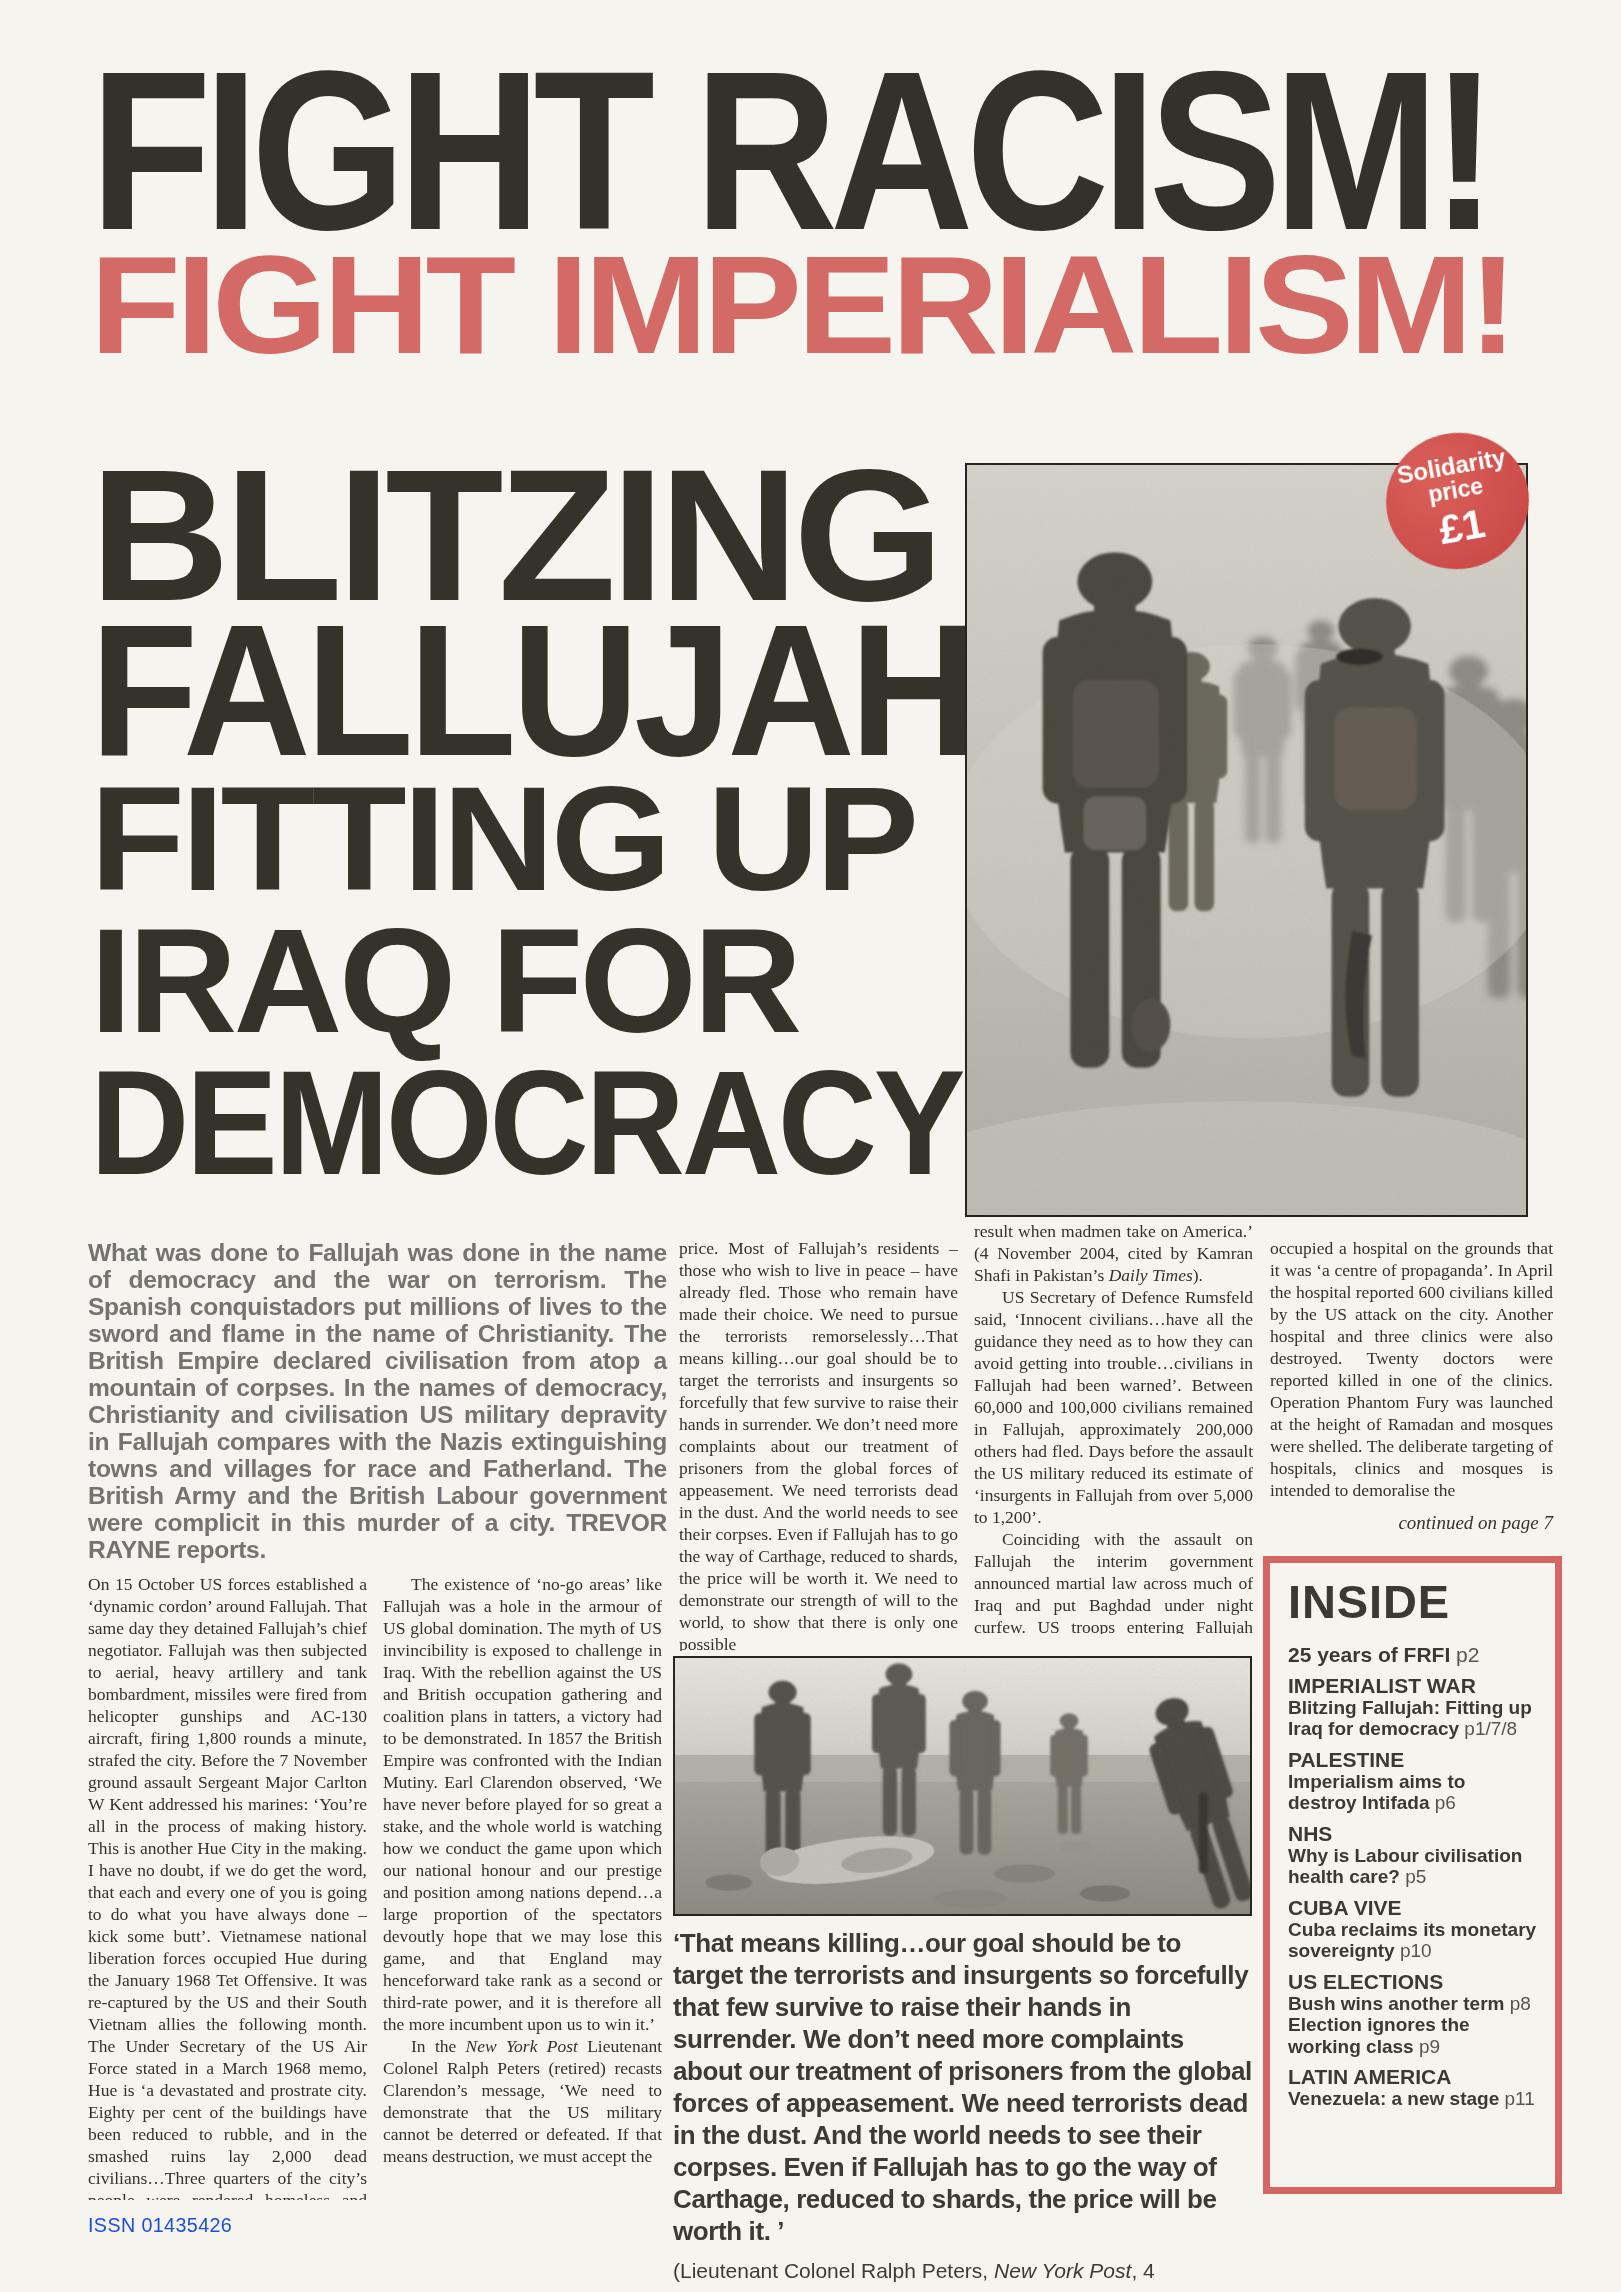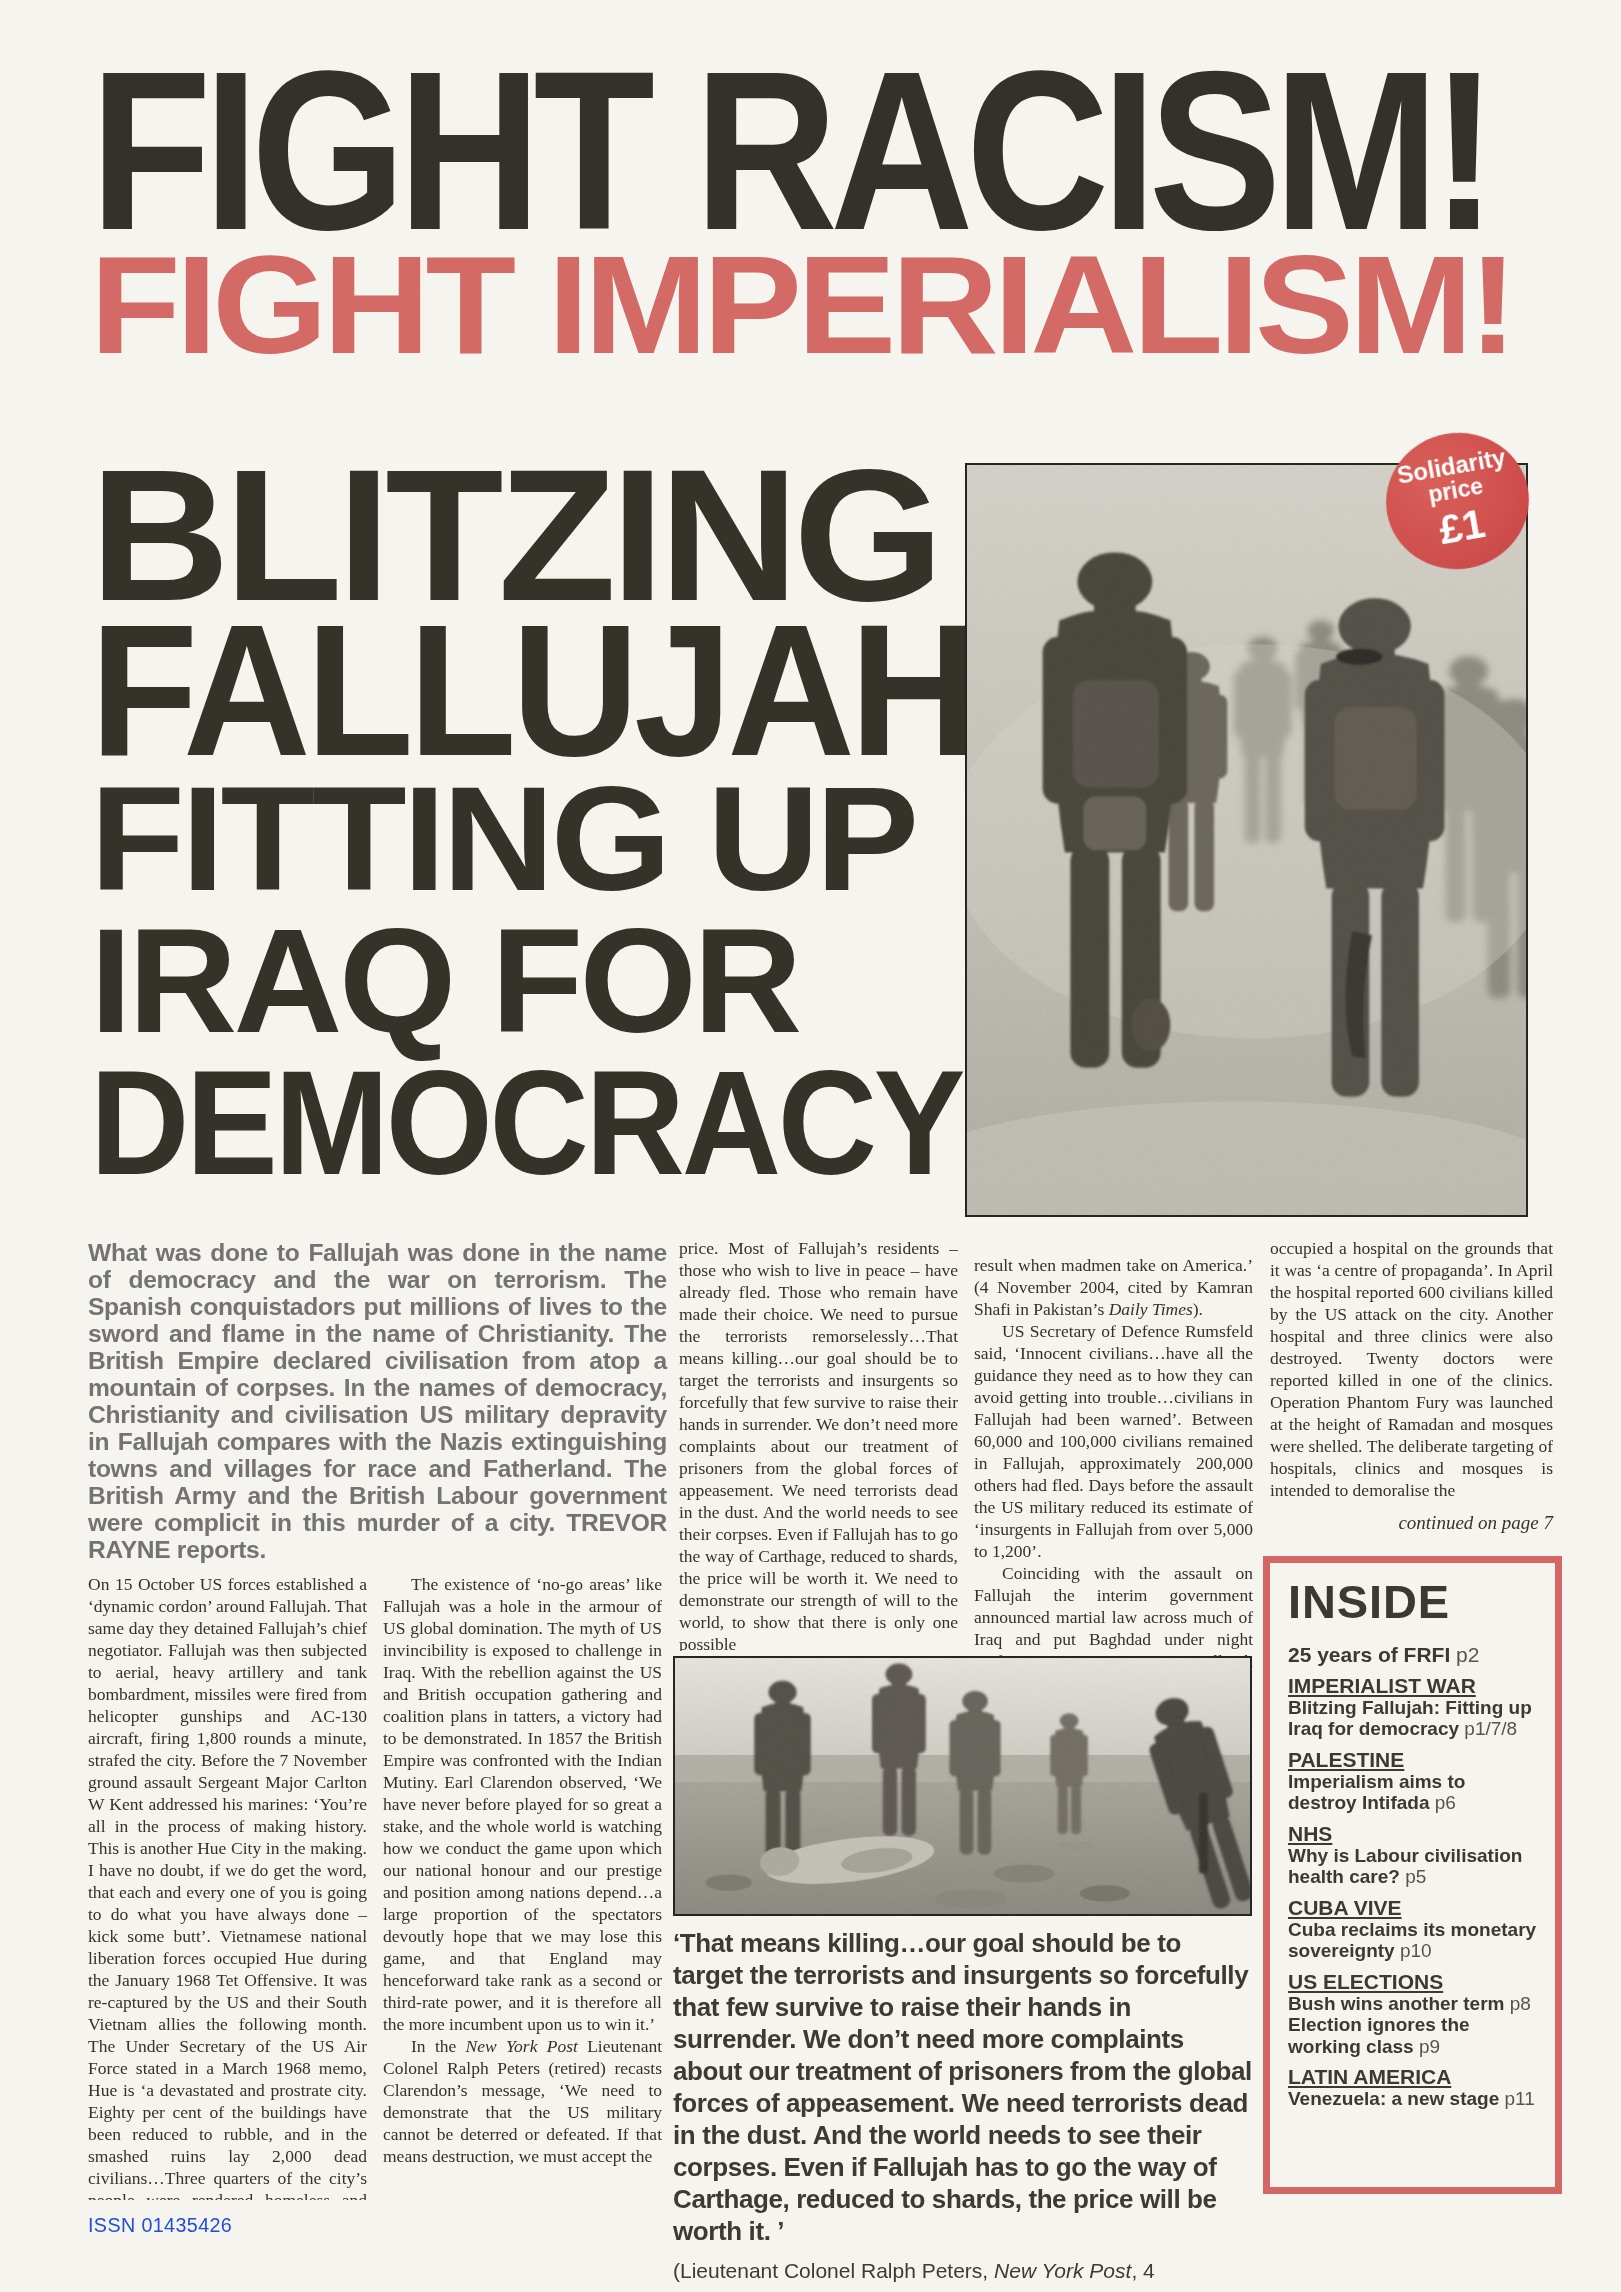--- a/index.html
+++ b/index.html
@@ -63,21 +63,21 @@
   .col{
     position:absolute;width:279px;
     font-family:"Liberation Serif",serif;font-size:17.5px;line-height:22px;
     text-align:justify;color:#343129;
   }
   .col p{margin:0;}
   .col p.ind{text-indent:1.6em;}
   .c1{left:88px;top:1573px;height:627px;overflow:hidden;}
   .c2{left:383px;top:1573px;height:627px;overflow:hidden;}
   .c3{left:679px;top:1237px;height:414px;overflow:hidden;}
-  .c4{left:974px;top:1254px;height:414px;overflow:hidden;}
+  .c4{left:974px;top:1220px;height:414px;overflow:hidden;}
   .c5{left:1270px;top:1237px;width:283px;height:269px;overflow:hidden;}
   .ital{font-style:italic;}
   .continued{
     position:absolute;left:1270px;top:1512px;width:283px;text-align:right;
     font-family:"Liberation Serif",serif;font-style:italic;font-size:19px;color:#34332d;
   }
   
   .pullquote{
     position:absolute;left:673px;top:1927px;width:582px;
     font-weight:700;font-size:26px;line-height:32px;text-align:left;
@@ -85,21 +85,21 @@
   }
   .pq-attr{margin-top:8px;font-weight:400;font-size:21px;letter-spacing:0;color:#3b3a33;}
   
   .inside{
     position:absolute;left:1263px;top:1556px;width:299px;height:638px;
     border:7.2px solid #d46763;box-sizing:border-box;padding:10.7px 16px 9px 18px;
     overflow:hidden;color:#3a3933;
   }
   .inside .title{font-size:47px;font-weight:700;letter-spacing:0.9px;margin-bottom:14.3px;}
   .in-group{margin-top:8px;}
-  .in-h{font-size:21px;font-weight:700;line-height:23px;text-decoration:underline;}
+  .in-h{font-size:21px;font-weight:700;line-height:23px;}
   .in-line{font-size:19px;font-weight:700;line-height:21.5px;}
   .in-lead .in-line{font-size:21px;line-height:23px;}
   .in-p{font-weight:400;color:#55544d;}
   
   .issn{position:absolute;left:88px;top:2214px;font-size:19.7px;color:#1d4ed8;letter-spacing:0.4px;}
 </style>
 </head>
 <body>
 
 <div class="page">

